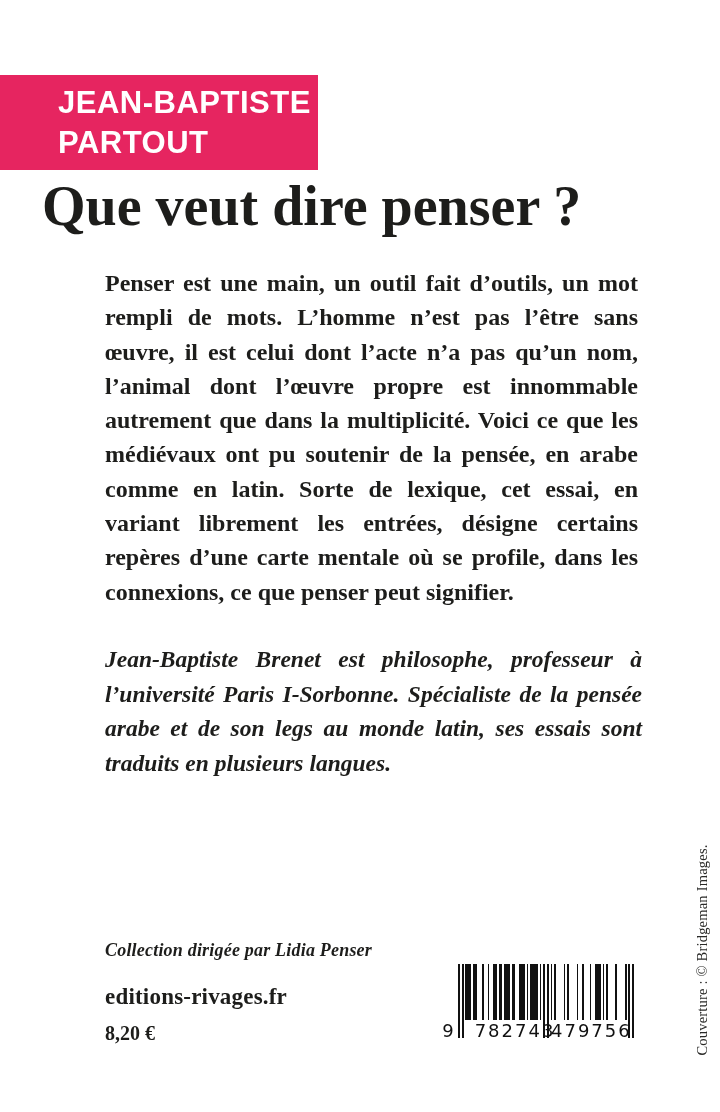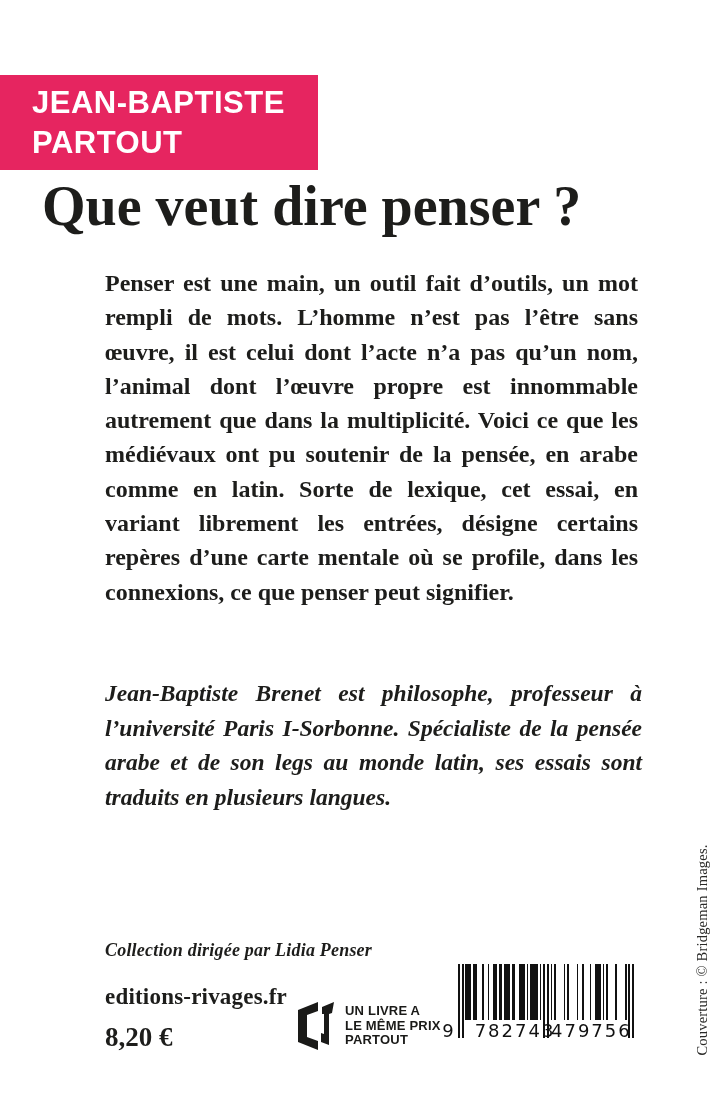--- a/index.html
+++ b/index.html
@@ -13,21 +13,21 @@
   }
   .page { position: absolute; inset: 0; background: #fff; }
 
   
   .banner {
     position: absolute;
     left: 0; top: 75px;
     width: 318px; height: 95px;
     background: #e62560;
     display: flex; flex-direction: column; justify-content: center;
-    padding-left: 32px; box-sizing: border-box;
+    padding-left: 58px; box-sizing: border-box;
   }
   .banner .author-line {
     font-family: "Liberation Sans", sans-serif;
     font-weight: 800;
     font-size: 31px;
     line-height: 40px;
     letter-spacing: 0.5px;
     color: #ffffff;
   }
 
@@ -56,21 +56,20 @@
   
   .bio {
     position: absolute;
     left: 105px; top: 642px;
     width: 537px;
     font-size: 23.5px;
     line-height: 34.5px;
     font-weight: 700;
     font-style: italic;
     text-align: justify;
-    margin-top: 34px;
   }
 
   
   .collection {
     position: absolute;
     left: 105px; top: 940px;
     font-size: 18px;
     font-style: italic;
     font-weight: 700;
     letter-spacing: 0.2px;
@@ -80,21 +79,21 @@
   .website {
     position: absolute;
     left: 105px; top: 984px;
     font-size: 23px;
     font-weight: 700;
     letter-spacing: 0.2px;
   }
   .price {
     position: absolute;
     left: 105px; top: 1022px;
-    font-size: 27px;
+    font-size: 20px;
     font-weight: 700;
   }
 
   
   .price-logo {
     position: absolute;
     left: 296px; top: 1001px;
     display: flex; align-items: center;
   }
   .price-logo svg { display: block; }
@@ -155,33 +154,20 @@
 
   <div class="synopsis">Penser est une main, un outil fait d’outils, un mot rempli de mots. L’homme n’est pas l’être sans œuvre, il est celui dont l’acte n’a pas qu’un nom, l’animal dont l’œuvre propre est innommable autrement que dans la multiplicité. Voici ce que les médiévaux ont pu soutenir de la pensée, en arabe comme en latin. Sorte de lexique, cet essai, en variant librement les entrées, désigne certains repères d’une carte mentale où se profile, dans les connexions, ce que penser peut signifier.</div>
 
   <div class="bio">Jean-Baptiste Brenet est philosophe, professeur à l’université Paris I-Sorbonne. Spécialiste de la pensée arabe et de son legs au monde latin, ses essais sont traduits en plusieurs langues.</div>
 
   <div class="collection">Collection dirigée par Lidia Penser</div>
 
   <div class="website">editions-rivages.fr</div>
   <div class="price">8,20 €</div>
 
-  <div class="price-logo">
-    <span>
-      <svg width="40" height="50" viewBox="0 0 40 50" aria-hidden="true">
-        <path d="M2 9 L22 1 L22 10 L11 14 L11 36 L22 40 L22 49 L2 41 Z" fill="#1a1a18"></path>
-        <path d="M26 6 L38 1 L36 12 L33 13 L33 44 L25 41 L25 32 L28 33 L28 13 L26 13 Z" fill="#1a1a18"></path>
-      </svg>
-    </span>
-    <div class="price-logo-text">
-      <div>UN LIVRE A</div>
-      <div>LE MÊME PRIX</div>
-      <div>PARTOUT</div>
-    </div>
-  </div>
 
   <div class="barcode">
     <svg id="barcode-bars" width="176" height="74" viewBox="0 0 95 37" preserveAspectRatio="none" shape-rendering="crispEdges">
         <rect x="0" y="0" width="1" height="37" fill="#111"></rect>
         <rect x="2" y="0" width="1" height="37" fill="#111"></rect>
         <rect x="4" y="0" width="3" height="28" fill="#111"></rect>
         <rect x="8" y="0" width="2" height="28" fill="#111"></rect>
         <rect x="13" y="0" width="1" height="28" fill="#111"></rect>
         <rect x="16" y="0" width="1" height="28" fill="#111"></rect>
         <rect x="19" y="0" width="2" height="28" fill="#111"></rect>

